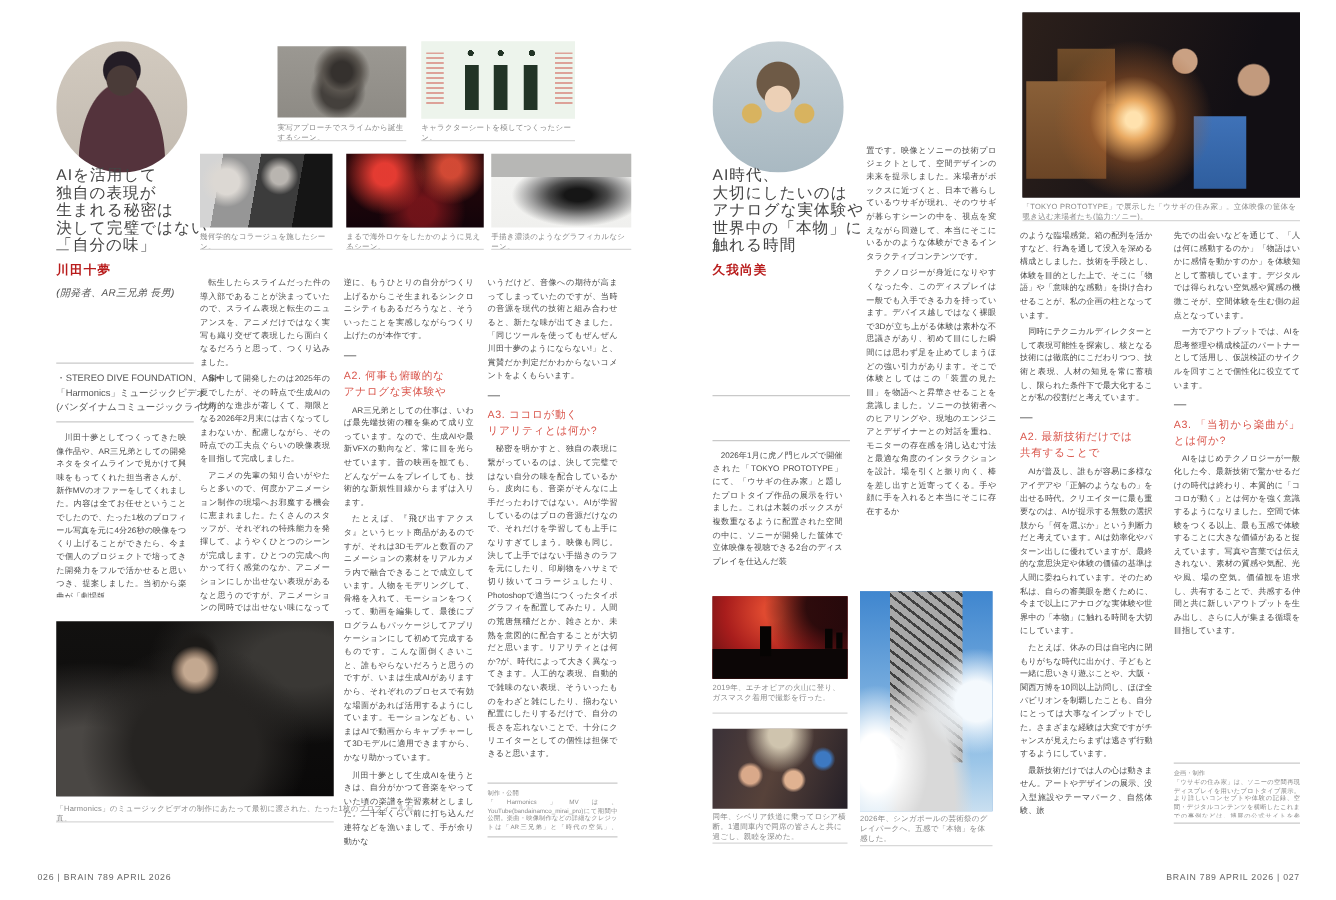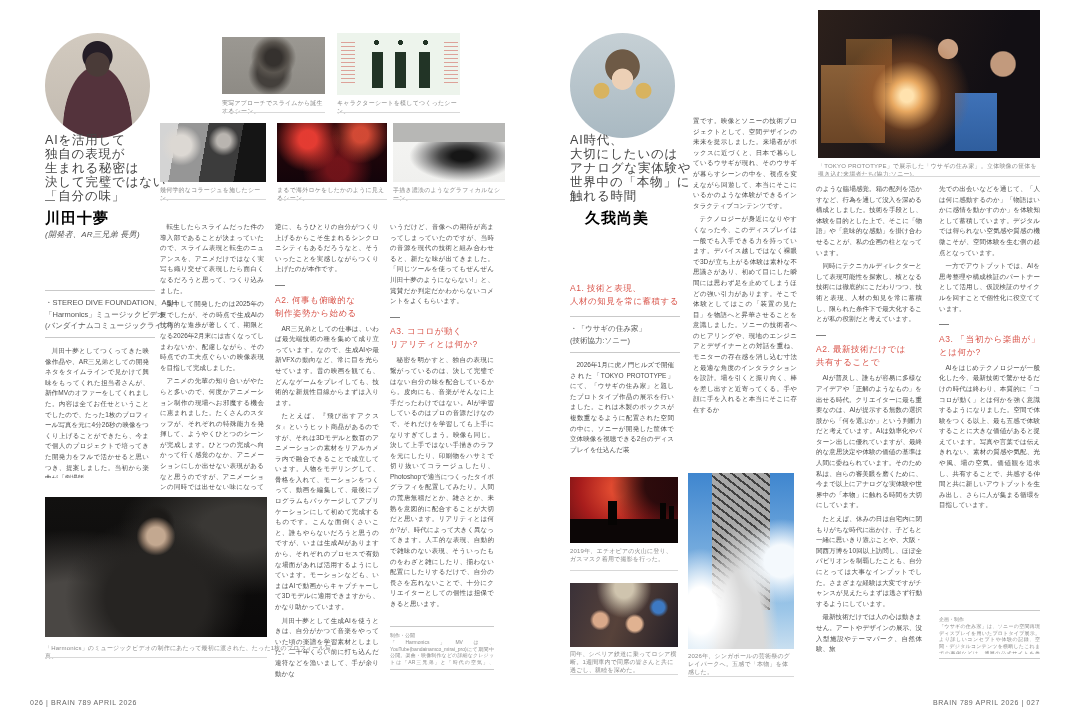--- a/index.html
+++ b/index.html
@@ -3,21 +3,21 @@
 <meta charset="utf-8">
 <style>
   html,body{margin:0;padding:0;background:#e9e9e9;}
   #spread{position:relative;width:1069px;height:720px;background:#ffffff;overflow:hidden;
     font-family:"Liberation Sans","DejaVu Sans",sans-serif;color:#3c3c3c;}
   .abs{position:absolute;}
   .prelines{white-space:pre-line;}
   .avatar{border-radius:50%;}
   .pgtitle{font-size:12.5px;line-height:14px;color:#444;letter-spacing:.8px;margin-top:11px;}
   .dash{font-size:10px;color:#555;}
-  .pname{font-size:15px;font-weight:bold;color:#000000;letter-spacing:1px;}
+  .pname{font-size:10px;font-weight:bold;color:#b91c1c;letter-spacing:1px;}
   .prole{font-size:8px;color:#555;line-height:10.5px;letter-spacing:.3px;font-style:italic;}
   .redh{font-size:8.5px;line-height:13px;color:#d9544a;letter-spacing:.5px;}
   .works{font-size:7.5px;line-height:11.5px;color:#555;}
   .rule{border-top:1px solid #c9c9c9;height:0;}
   .caprule{border-top:1px solid #d8d8d8;height:0;}
   .cap{font-size:6px;line-height:8px;color:#888;letter-spacing:.2px;}
   .body{font-size:6.5px;line-height:10.6px;color:#4a4a4a;text-align:justify;overflow:hidden;
     display:flex;flex-direction:column;}
   .body p{margin:0 0 3px 0;text-indent:1em;}
   .body p.noindent{text-indent:0;}
@@ -154,21 +154,21 @@
   <div class="abs body" style="left:160px;top:222px;width:104px;height:268px;">
     <p>転生したらスライムだった件の導入部であることが決まっていたので、スライム表現と転生のニュアンスを、アニメだけではなく実写も織り交ぜて表現したら面白くなるだろうと思って、つくり込みました。</p>
     <p>集中して開発したのは2025年の夏でしたが、その時点で生成AIの技術的な進歩が著しくて、期限となる2026年2月末には古くなってしまわないか、配慮しながら、その時点での工夫点ぐらいの映像表現を目指して完成しました。</p>
     <p>アニメの先輩の知り合いがやたらと多いので、何度かアニメーション制作の現場へお邪魔する機会に恵まれました。たくさんのスタッフが、それぞれの特殊能力を発揮して、ようやくひとつのシーンが完成します。ひとつの完成へ向かって行く感覚のなか、アニメーションにしか出せない表現があるなと思うのですが、アニメーションの同時では出せない味になってきます。</p>
   </div>
 
   <div class="abs body" style="left:275px;top:222px;width:104px;height:470px;">
     <p class="noindent">逆に、もうひとりの自分がつくり上げるからこそ生まれるシンクロニシティもあるだろうなと、そういったことを実感しながらつくり上げたのが本作です。</p>
     <div class="dash">—</div>
     <div class="redh prelines">A2. 何事も俯瞰的な
-制作姿勢から始める</div>
+アナログな実体験や</div>
     <p>AR三兄弟としての仕事は、いわば最先端技術の種を集めて成り立っています。なので、生成AIや最新VFXの動向など、常に目を光らせています。昔の映画を観ても、どんなゲームをプレイしても、技術的な新規性目線からまずは入ります。</p>
     <p>たとえば、『飛び出すアクスタ』というヒット商品があるのですが、それは3Dモデルと数百のアニメーションの素材をリアルカメラ内で融合できることで成立しています。人物をモデリングして、骨格を入れて、モーションをつくって、動画を編集して、最後にプログラムもパッケージしてアプリケーションにして初めて完成するものです。こんな面倒くさいこと、誰もやらないだろうと思うのですが、いまは生成AIがありますから、それぞれのプロセスで有効な場面があれば活用するようにしています。モーションなども、いまはAIで動画からキャプチャーして3Dモデルに適用できますから、かなり助かっています。</p>
     <p>川田十夢として生成AIを使うときは、自分がかつて音楽をやっていた頃の楽譜を学習素材としました。二十年くらい前に打ち込んだ連符などを漁いまして、手が余り動かな</p>
   </div>
 
   <div class="abs body" style="left:390px;top:222px;width:104px;height:398px;">
     <p class="noindent">いうだけど、音像への期待が高まってしまっていたのですが、当時の音源を現代の技術と組み合わせると、新たな味が出てきました。「同じツールを使ってもぜんぜん川田十夢のようにならない!」と、賞賛だか判定だかわからないコメントをよくもらいます。</p>
     <div class="dash">—</div>
     <div class="redh prelines">A3. ココロが動く
 リアリティとは何か?</div>
@@ -189,26 +189,22 @@
   <div class="abs cap" style="left:818px;top:162px;width:222px;">「TOKYO PROTOTYPE」で展示した「ウサギの住み家」。立体映像の筐体を覗き込む来場者たち(協力:ソニー)。</div>
   <div class="abs caprule" style="left:818px;top:176px;width:222px;"></div>
 
   <div class="abs avatar ph-avatar-kuga img" style="left:570px;top:33px;width:105px;height:105px;"></div>
   <div class="abs pgtitle prelines" style="left:570px;top:122px;width:170px;">AI時代、
 大切にしたいのは
 アナログな実体験や
 世界中の「本物」に
 触れる時間</div>
   <div class="abs dash" style="left:570px;top:194px;">—</div>
-  <div class="abs pname" style="left:585px;top:209px;">久我尚美</div>
-  <div class="abs redh prelines" style="left:570px;top:282px;width:165px;">A1. 技術と表現、
-人材の知見を常に蓄積する</div>
+  <div class="abs pname" style="left:570px;top:209px;">久我尚美</div>
   <div class="abs rule" style="left:570px;top:316px;width:110px;"></div>
-  <div class="abs works prelines" style="left:570px;top:323px;width:160px;">・「ウサギの住み家」
- (技術協力:ソニー)</div>
   <div class="abs rule" style="left:570px;top:352px;width:110px;"></div>
   <div class="abs body" style="left:570px;top:360px;width:104px;height:98px;">
     <p>2026年1月に虎ノ門ヒルズで開催された「TOKYO PROTOTYPE」にて、「ウサギの住み家」と題したプロトタイプ作品の展示を行いました。これは木製のボックスが複数重なるように配置された空間の中に、ソニーが開発した筐体で立体映像を視聴できる2台のディスプレイを仕込んだ装</p>
   </div>
 
   <div class="abs img ph-volcano" style="left:570px;top:477px;width:108px;height:66px;"></div>
   <div class="abs cap" style="left:570px;top:547px;width:108px;">2019年、エチオピアの火山に登り、ガスマスク着用で撮影を行った。</div>
   <div class="abs caprule" style="left:570px;top:570px;width:108px;"></div>
 
   <div class="abs img ph-train" style="left:570px;top:583px;width:108px;height:64px;"></div>

